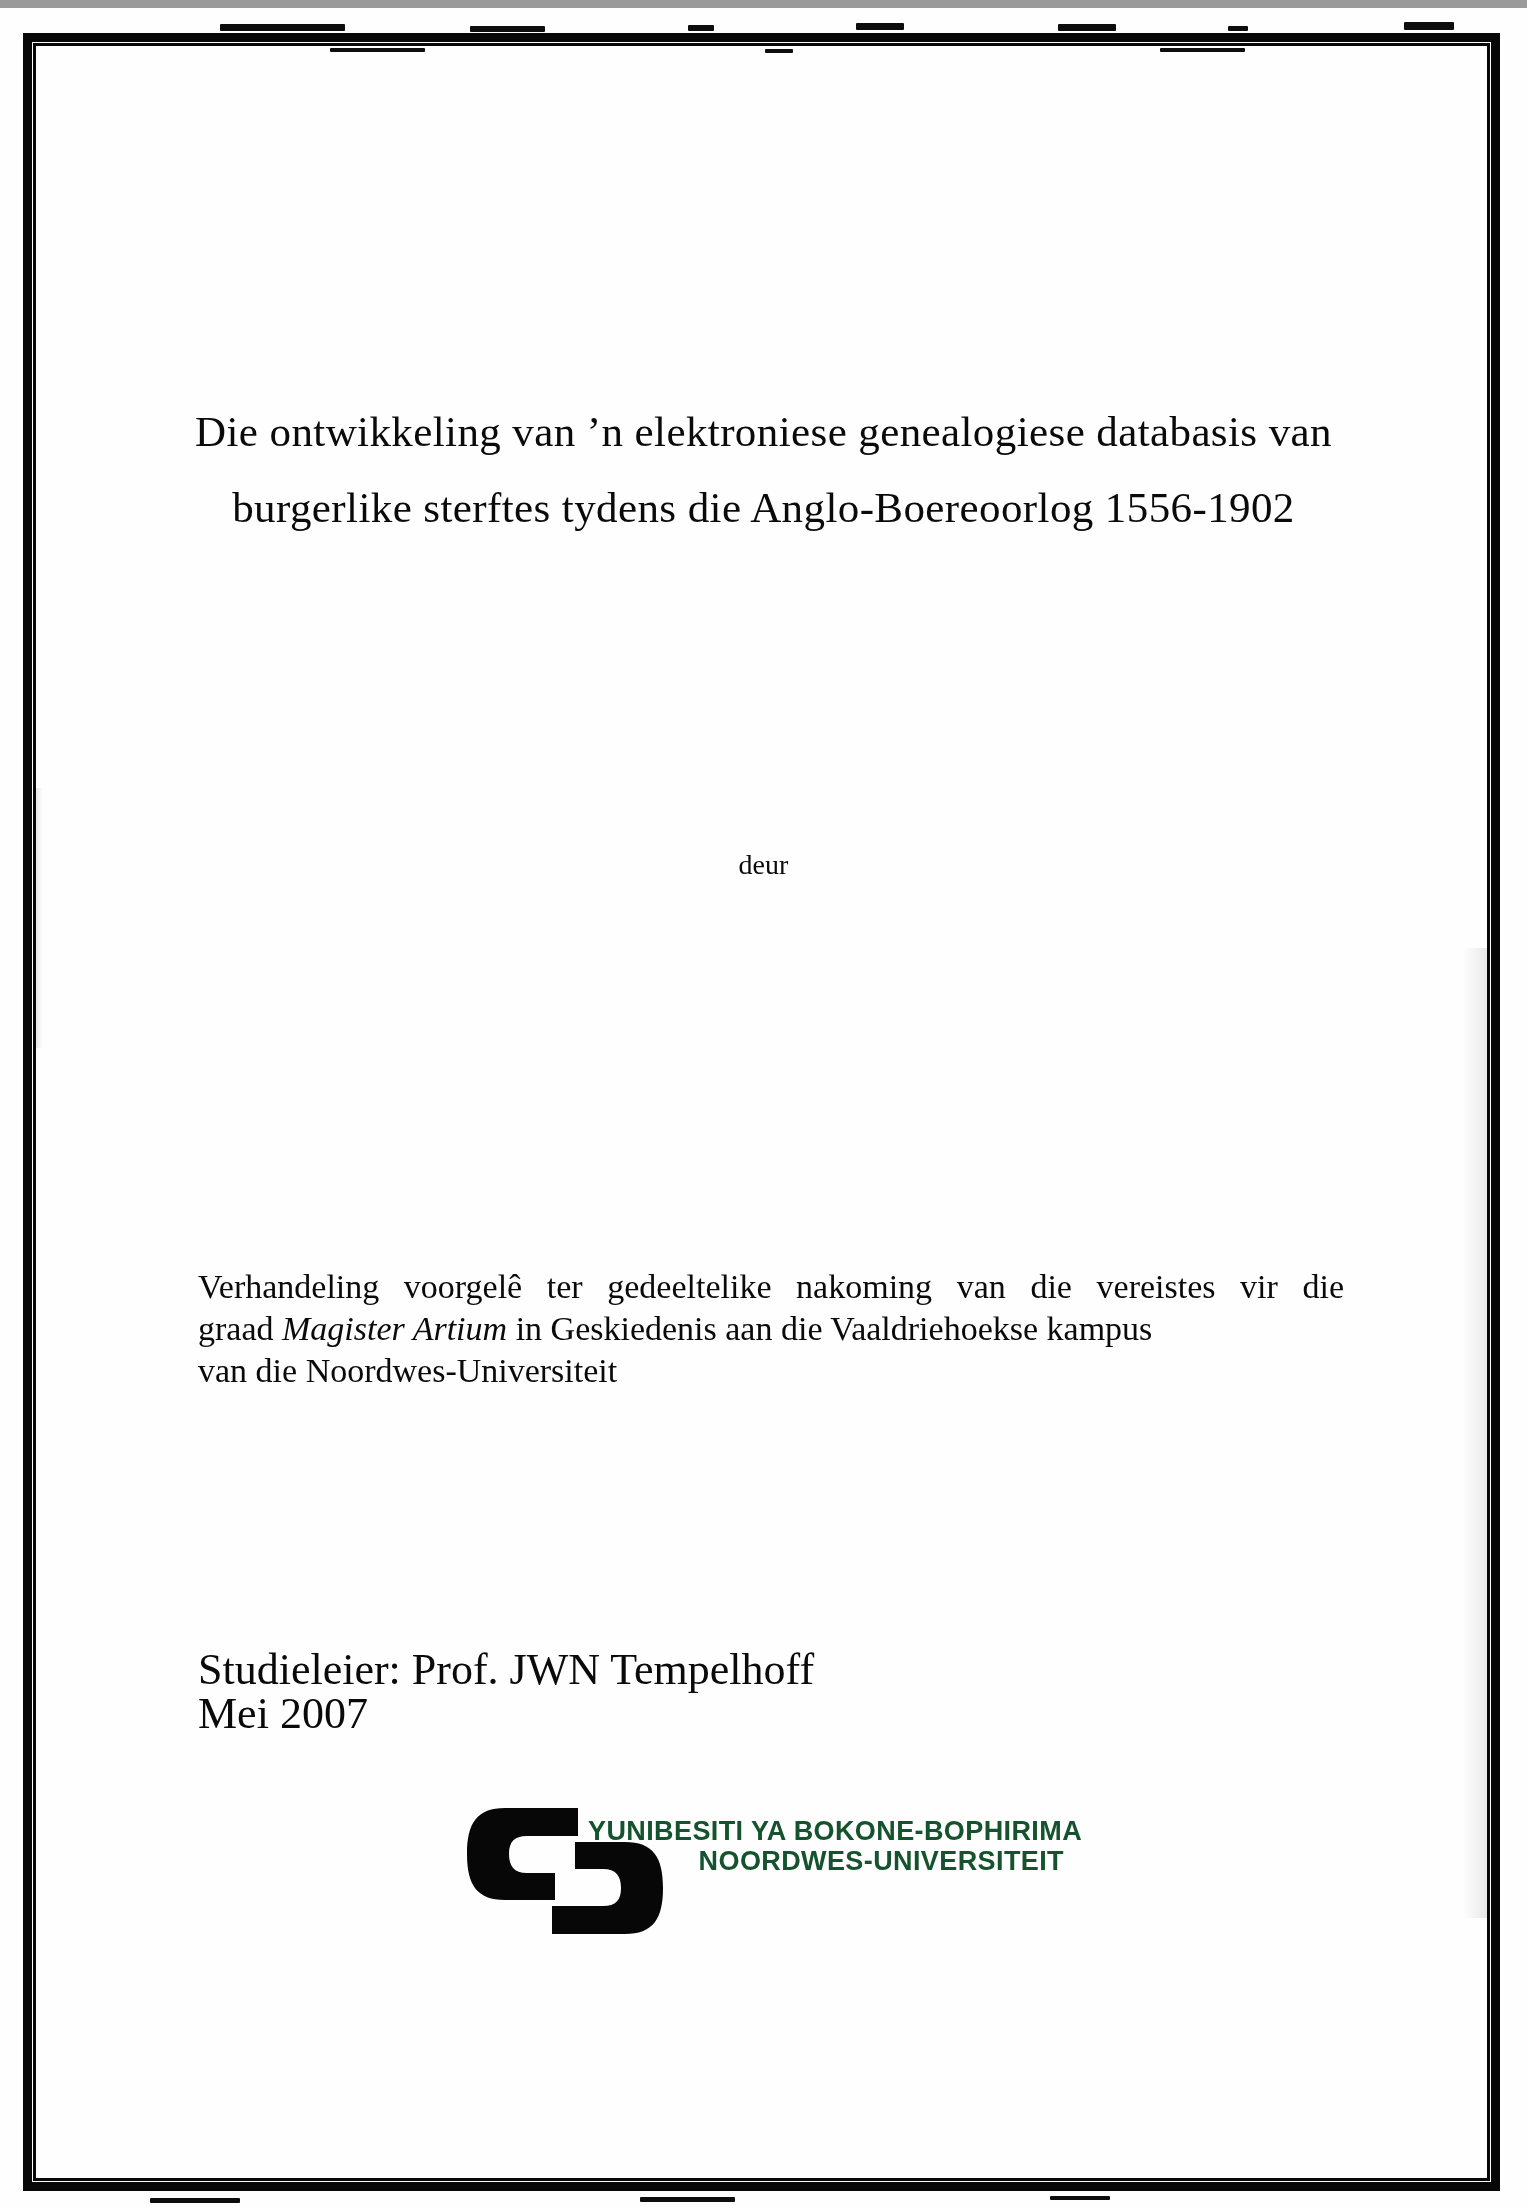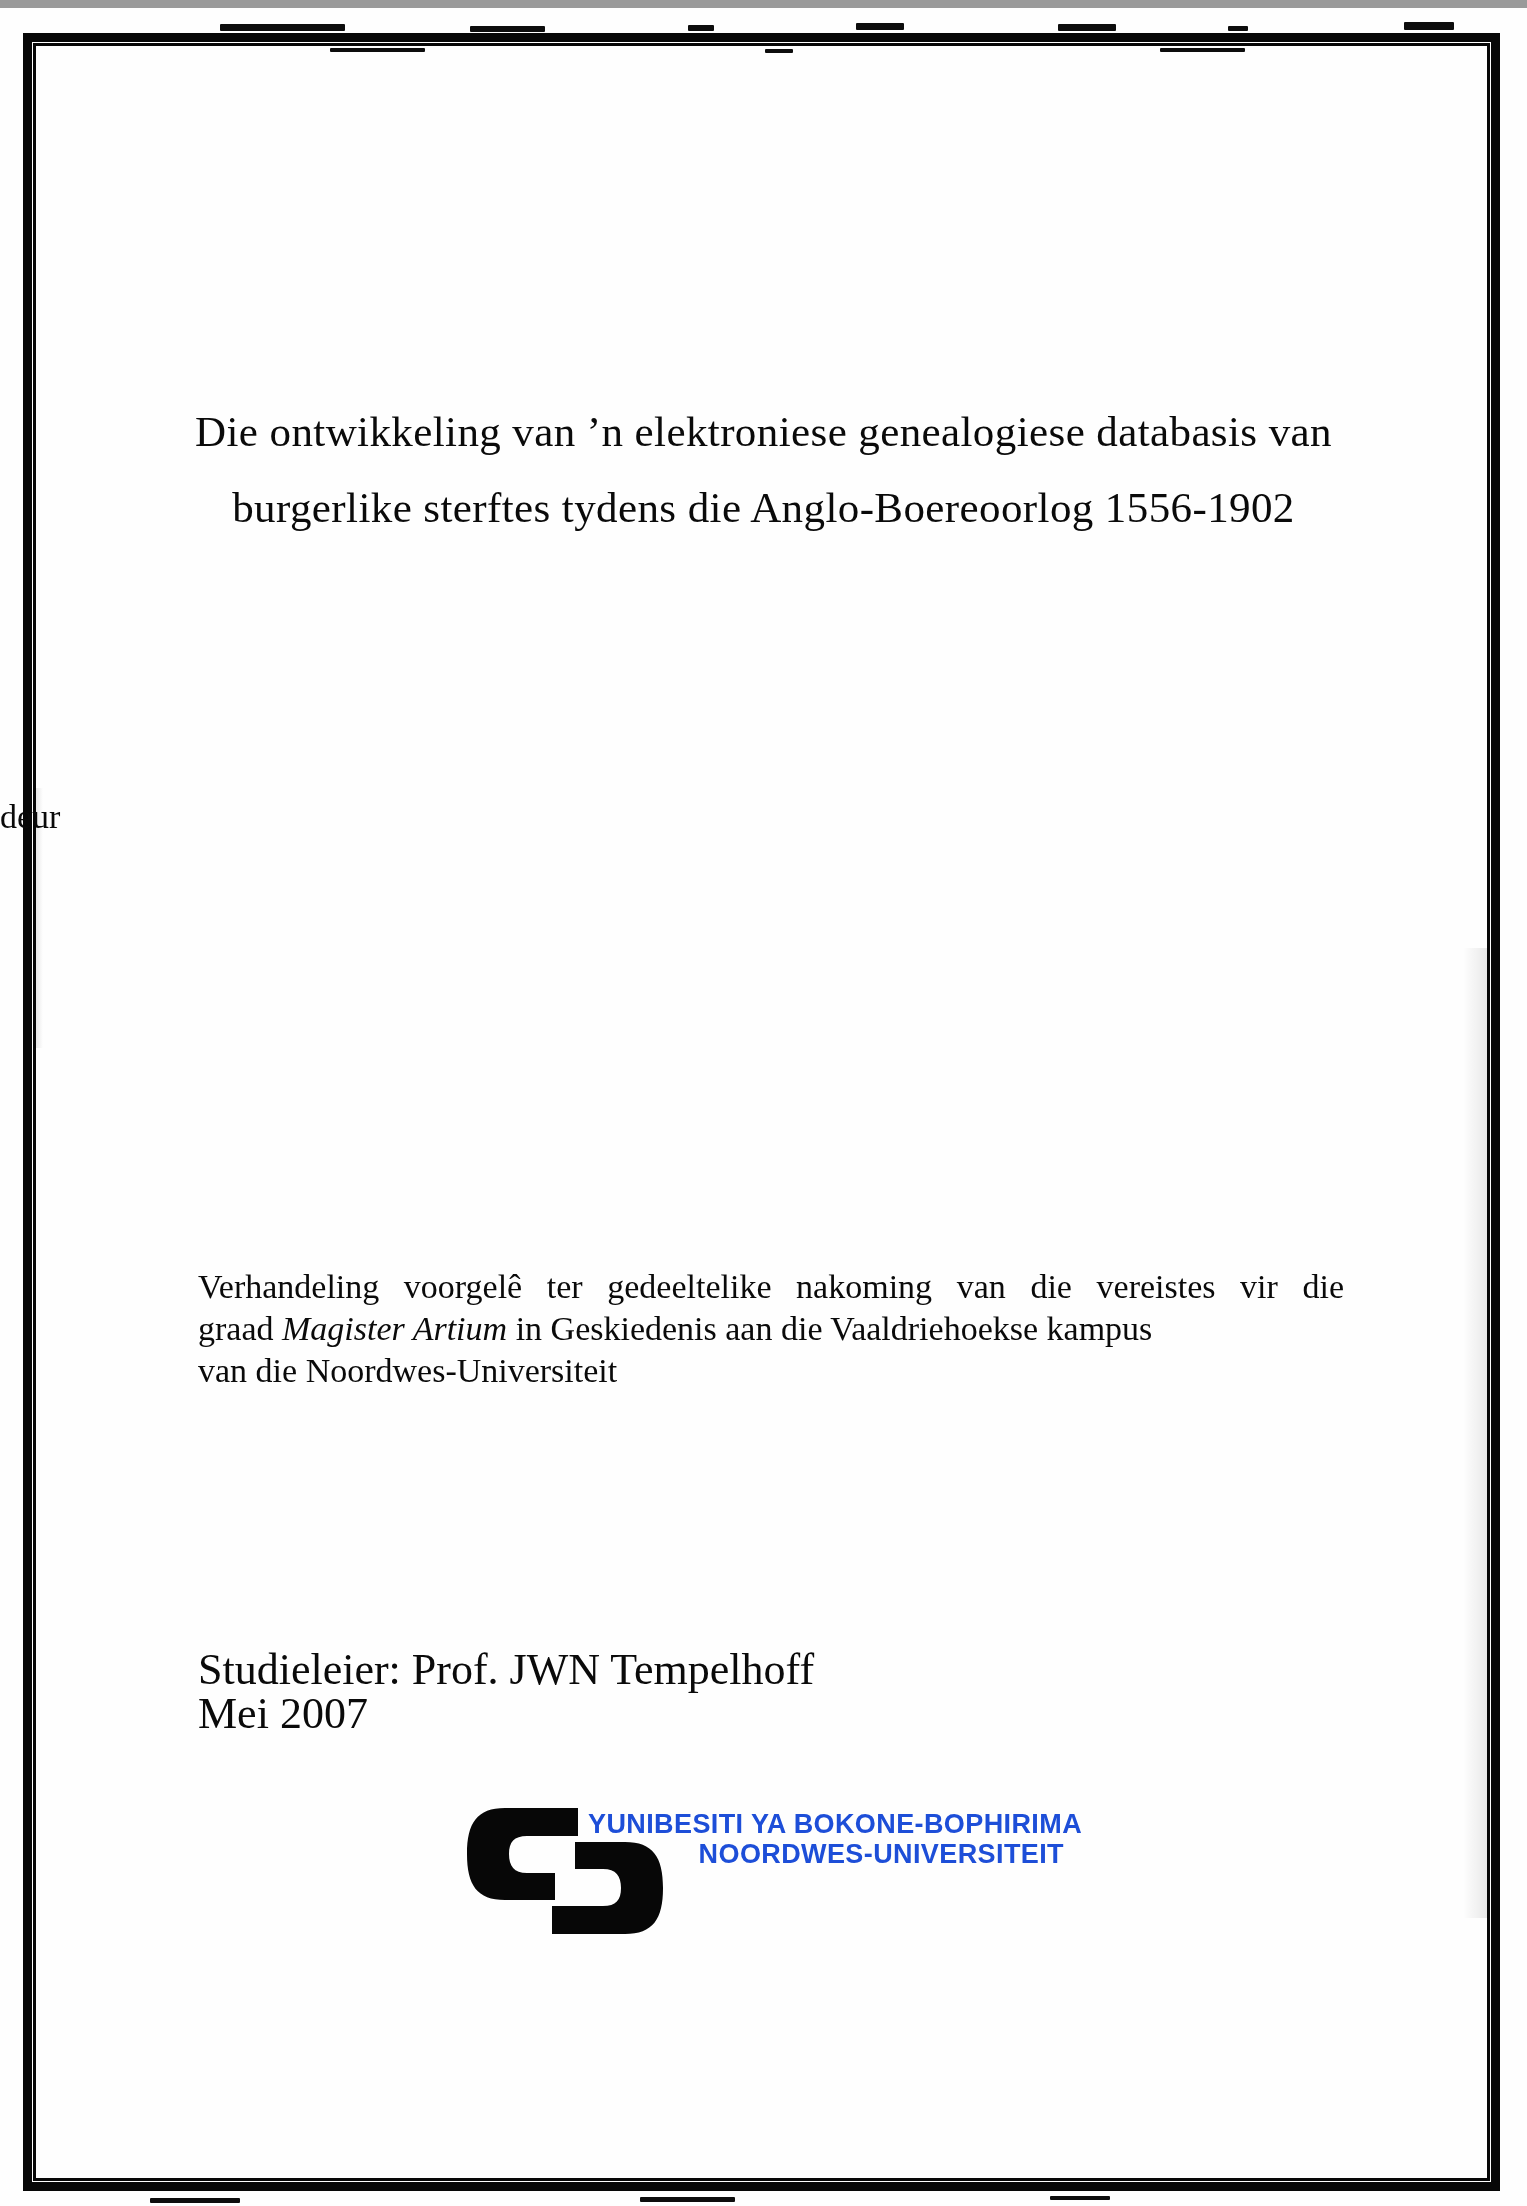--- a/index.html
+++ b/index.html
@@ -8,31 +8,31 @@
   .frame{position:absolute;left:23px;top:25px;width:1477px;height:2158px;
          border:9px solid #070707;box-sizing:border-box;}
   .frame-inner{position:absolute;left:1px;top:1px;right:1px;bottom:1px;border:3px solid #070707;}
   .dash{position:absolute;background:#0d0d0d;border-radius:1px;}
   .shade-right{position:absolute;left:1463px;top:940px;width:25px;height:970px;
          background:linear-gradient(to right,rgba(0,0,0,0),rgba(0,0,0,0.09));}
   .shade-left{position:absolute;left:33px;top:780px;width:10px;height:260px;
          background:linear-gradient(to left,rgba(0,0,0,0),rgba(0,0,0,0.12));}
   .title{position:absolute;left:0;width:100%;top:386px;font-size:43px;line-height:76px;
          text-align:center;letter-spacing:0.4px;}
-  .byline{position:absolute;left:0;width:100%;top:788px;font-size:34px;line-height:42px;}
+  .byline{position:absolute;left:0;width:100%;top:836px;font-size:28px;line-height:42px;text-align:center;}
   .author{position:absolute;left:0;width:100%;top:958px;font-size:38px;line-height:46px;text-align:center;}
   .statement{position:absolute;left:198px;top:1258px;width:1146px;font-size:34px;line-height:42px;}
   .statement .just{text-align:justify;text-align-last:justify;}
   .statement em{font-style:italic;}
   .supervisor{position:absolute;left:198px;top:1640px;font-size:44px;line-height:44px;}
   .logo{position:absolute;left:467px;top:1800px;width:600px;height:130px;}
   .logo svg{position:absolute;left:0;top:0;display:block;}
-  .logo-text{position:absolute;left:121px;top:1px;width:476px;text-align:right;
+  .logo-text{position:absolute;left:121px;top:8px;width:476px;text-align:right;
          font-family:"Liberation Sans","DejaVu Sans",sans-serif;font-weight:700;
-         font-size:27px;line-height:30px;letter-spacing:0.4px;white-space:nowrap;color:#1d4ed8;}
+         font-size:27px;line-height:30px;letter-spacing:0.4px;white-space:nowrap;color:#14532d;}
 </style>
 </head>
 <body>
 
 <div class="page">
 
   <div class="frame">
     <div class="frame-inner"></div>
   </div>
 

